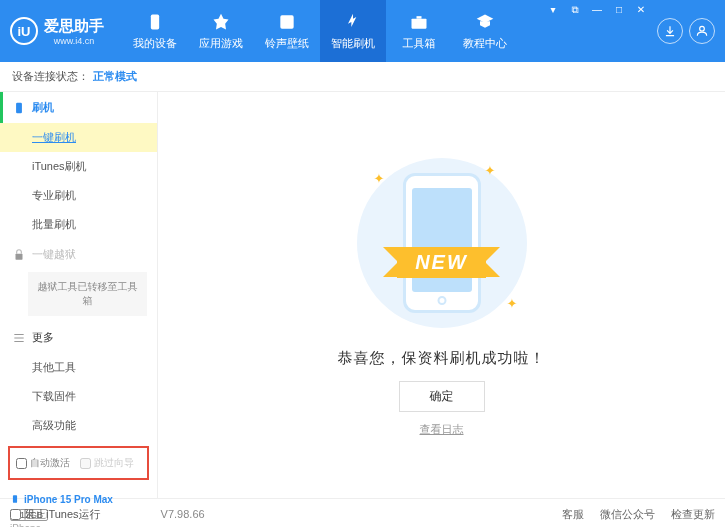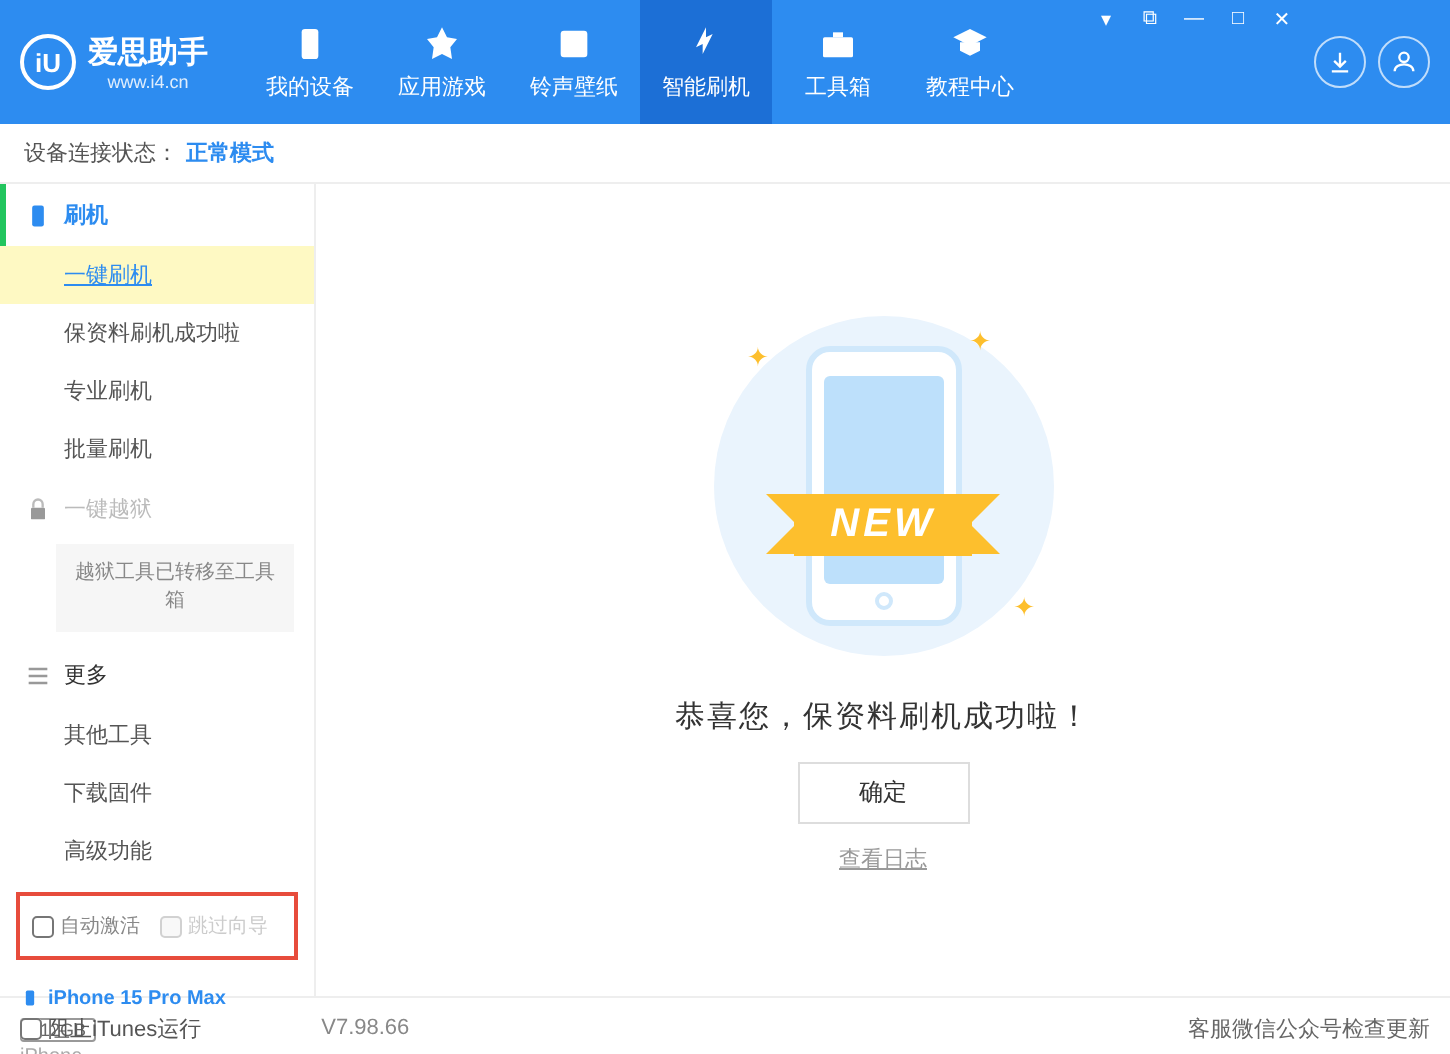--- a/index.html
+++ b/index.html
@@ -62,21 +62,21 @@
 .stars { position: absolute; color: #fdbf2d; font-size: 13px; }
 .s1 { top: 18px; left: 22px; } .s2 { top: 10px; right: 36px; } .s3 { bottom: 22px; right: 14px; }
 
 .success-msg { font-size: 15px; color: #333; margin-top: 16px; letter-spacing: 1px; }
 .ok-btn { margin-top: 13px; padding: 6px 30px; border: 1px solid #ddd; background: #fff; font-size: 12px; color: #333; cursor: pointer; }
 .log-link { margin-top: 10px; font-size: 11px; color: #999; text-decoration: underline; cursor: pointer; }
 
 .footer { height: 24px; border-top: 1px solid #eee; display: flex; align-items: center; padding: 15px 10px; font-size: 11px; color: #666; }
 .footer .chk { color: #555; }
 .footer-spacer { flex: 1; }
-.footer-item { cursor: pointer; }
+.footer-item { margin-left: 16px; cursor: pointer; }
 .version { margin-left: 60px; color: #888; }
 </style>
 </head>
 <body>
 
 <div class="header">
   <div class="logo-area">
     <div class="logo-circle">iU</div>
     <div class="logo-text">
       <div class="logo-title">爱思助手</div>
@@ -164,21 +164,21 @@
 
 <div class="body">
   <div class="sidebar">
     <div class="side-group active">
       <span class="group-icon"><svg viewBox="0 0 24 24">
             <rect x="7" y="3" width="10" height="18" rx="2"></rect>
           </svg></span>
       <span>刷机</span>
     </div>
     <div class="side-item active">一键刷机</div>
-    <div class="side-item">保资料刷机成功啦</div>
+    <div class="side-item">iTunes刷机</div>
     <div class="side-item">专业刷机</div>
     <div class="side-item">批量刷机</div>
 
     <div class="side-group muted">
       <span class="group-icon"><svg viewBox="0 0 24 24">
             <rect x="6" y="10" width="12" height="10" rx="1"></rect>
             <path d="M8 10V7a4 4 0 018 0v3" fill="none" stroke="#bbb" stroke-width="2"></path>
           </svg></span>
       <span>一键越狱</span>
     </div>

